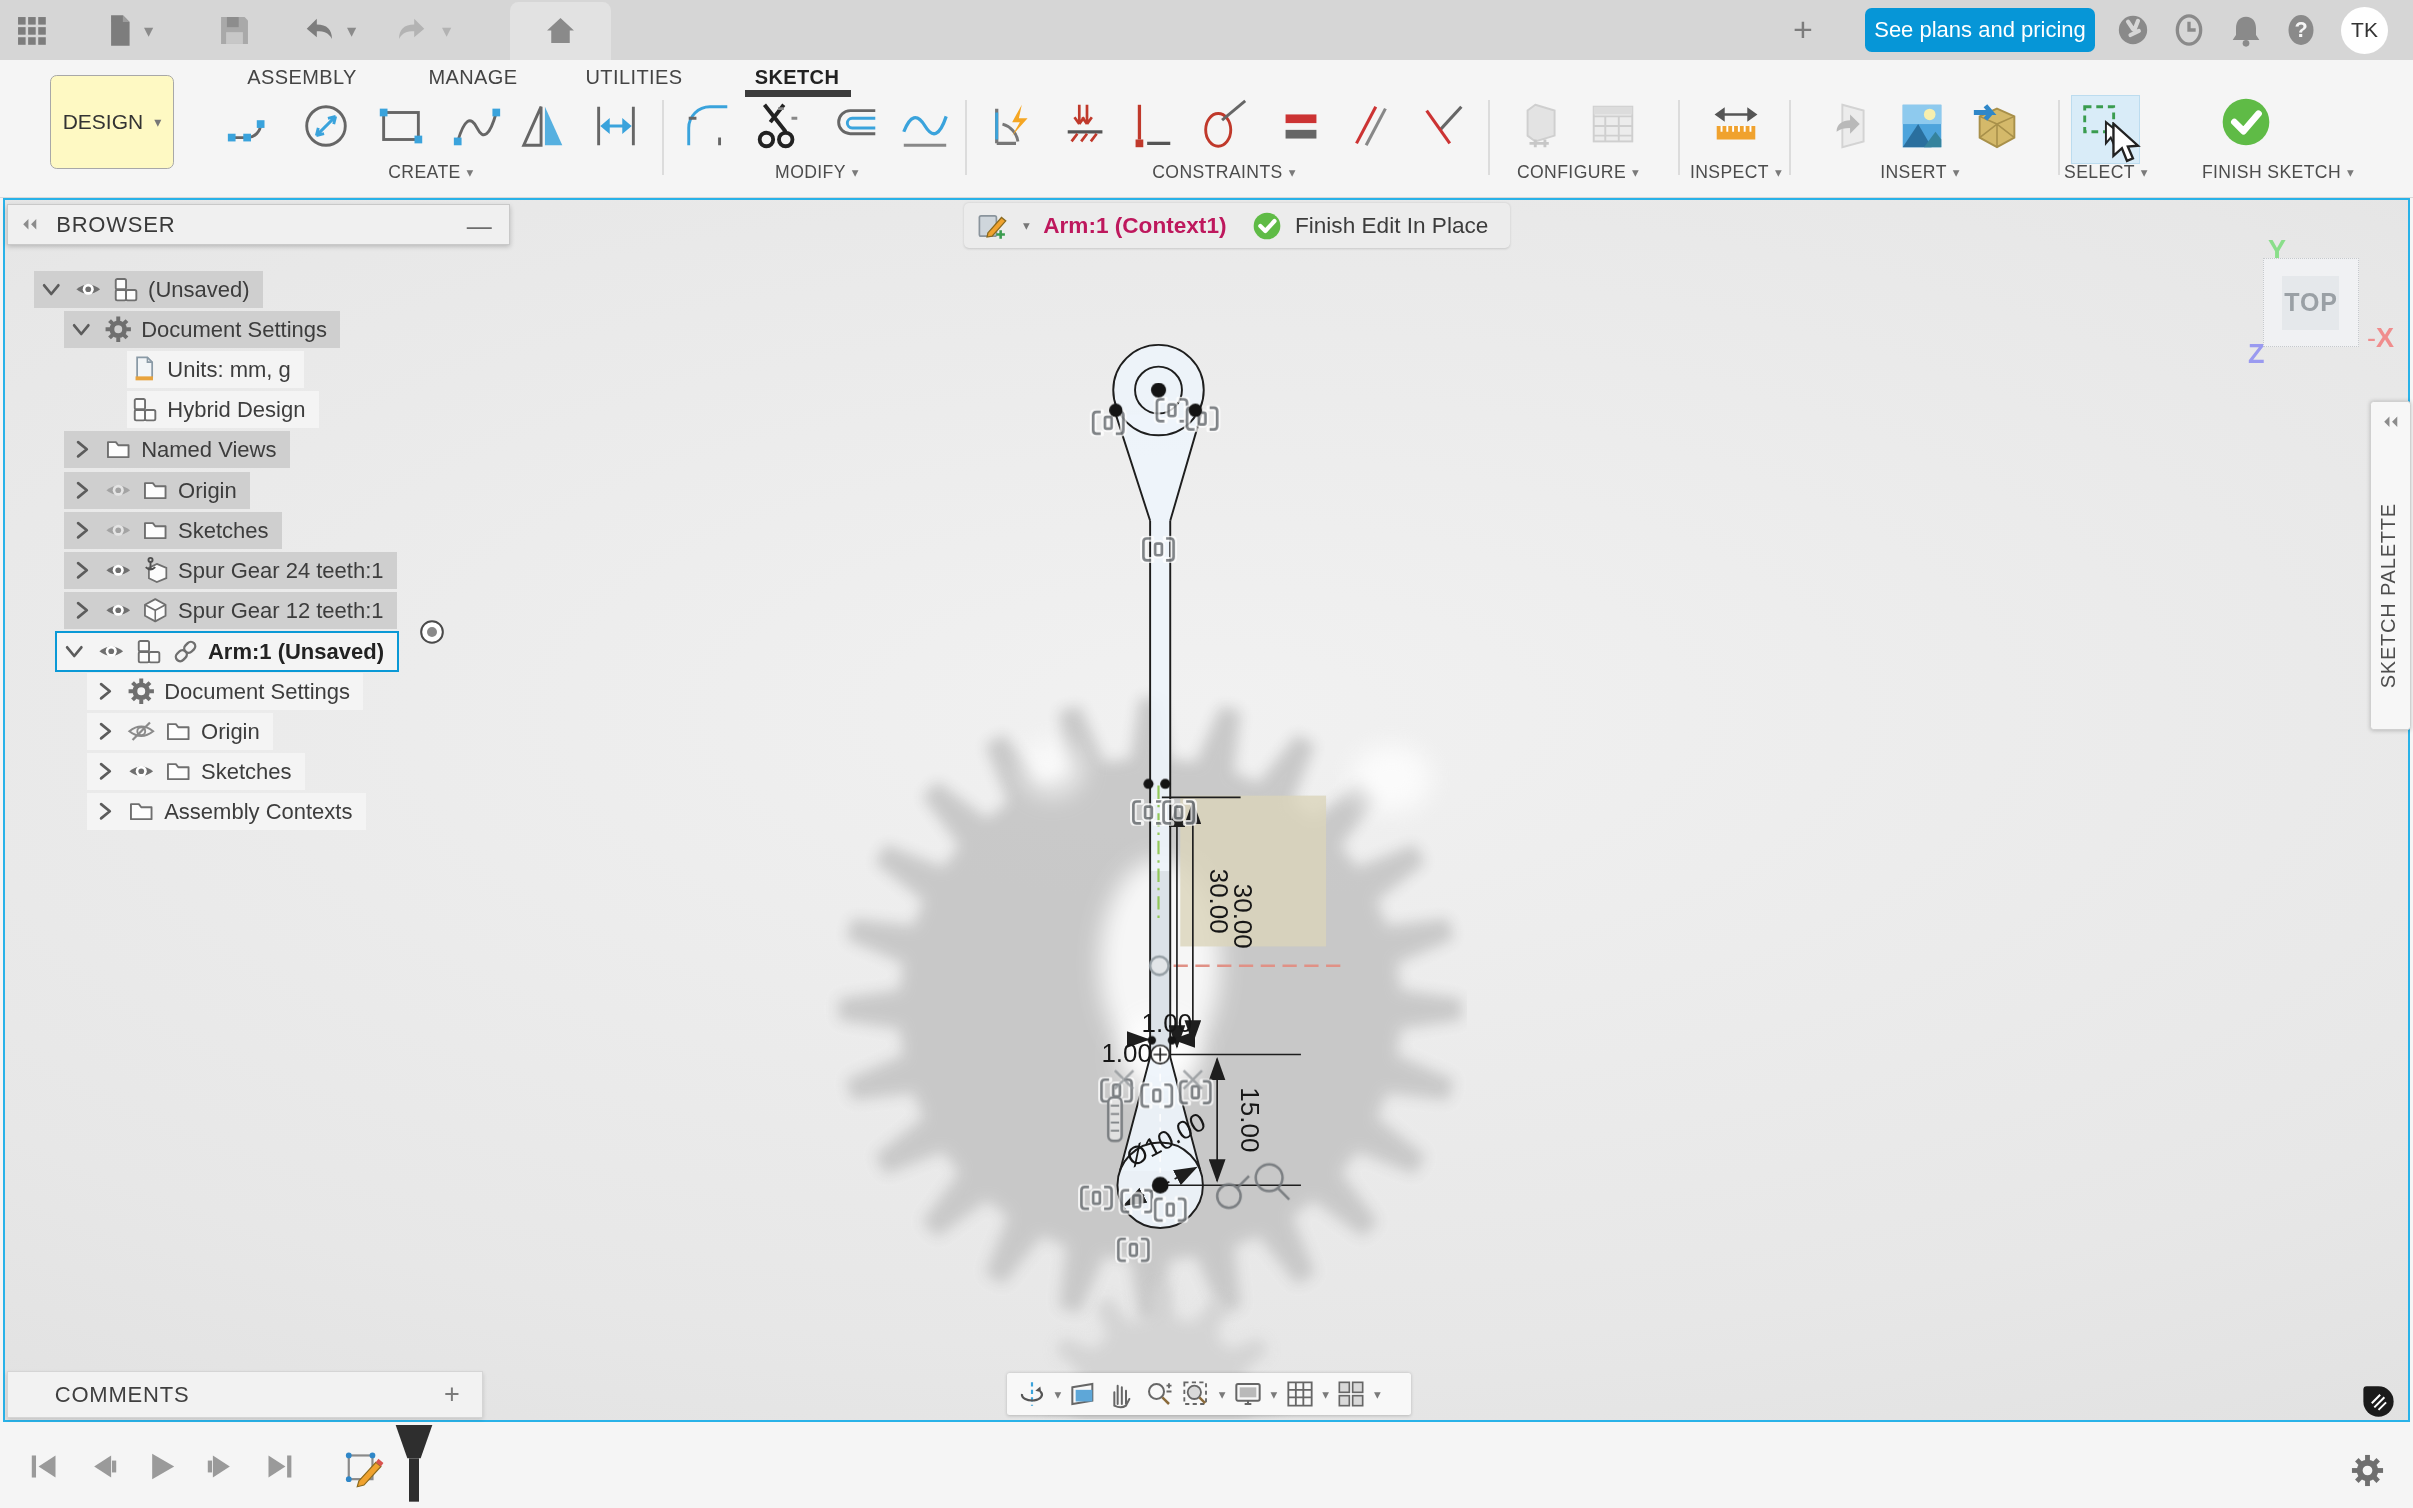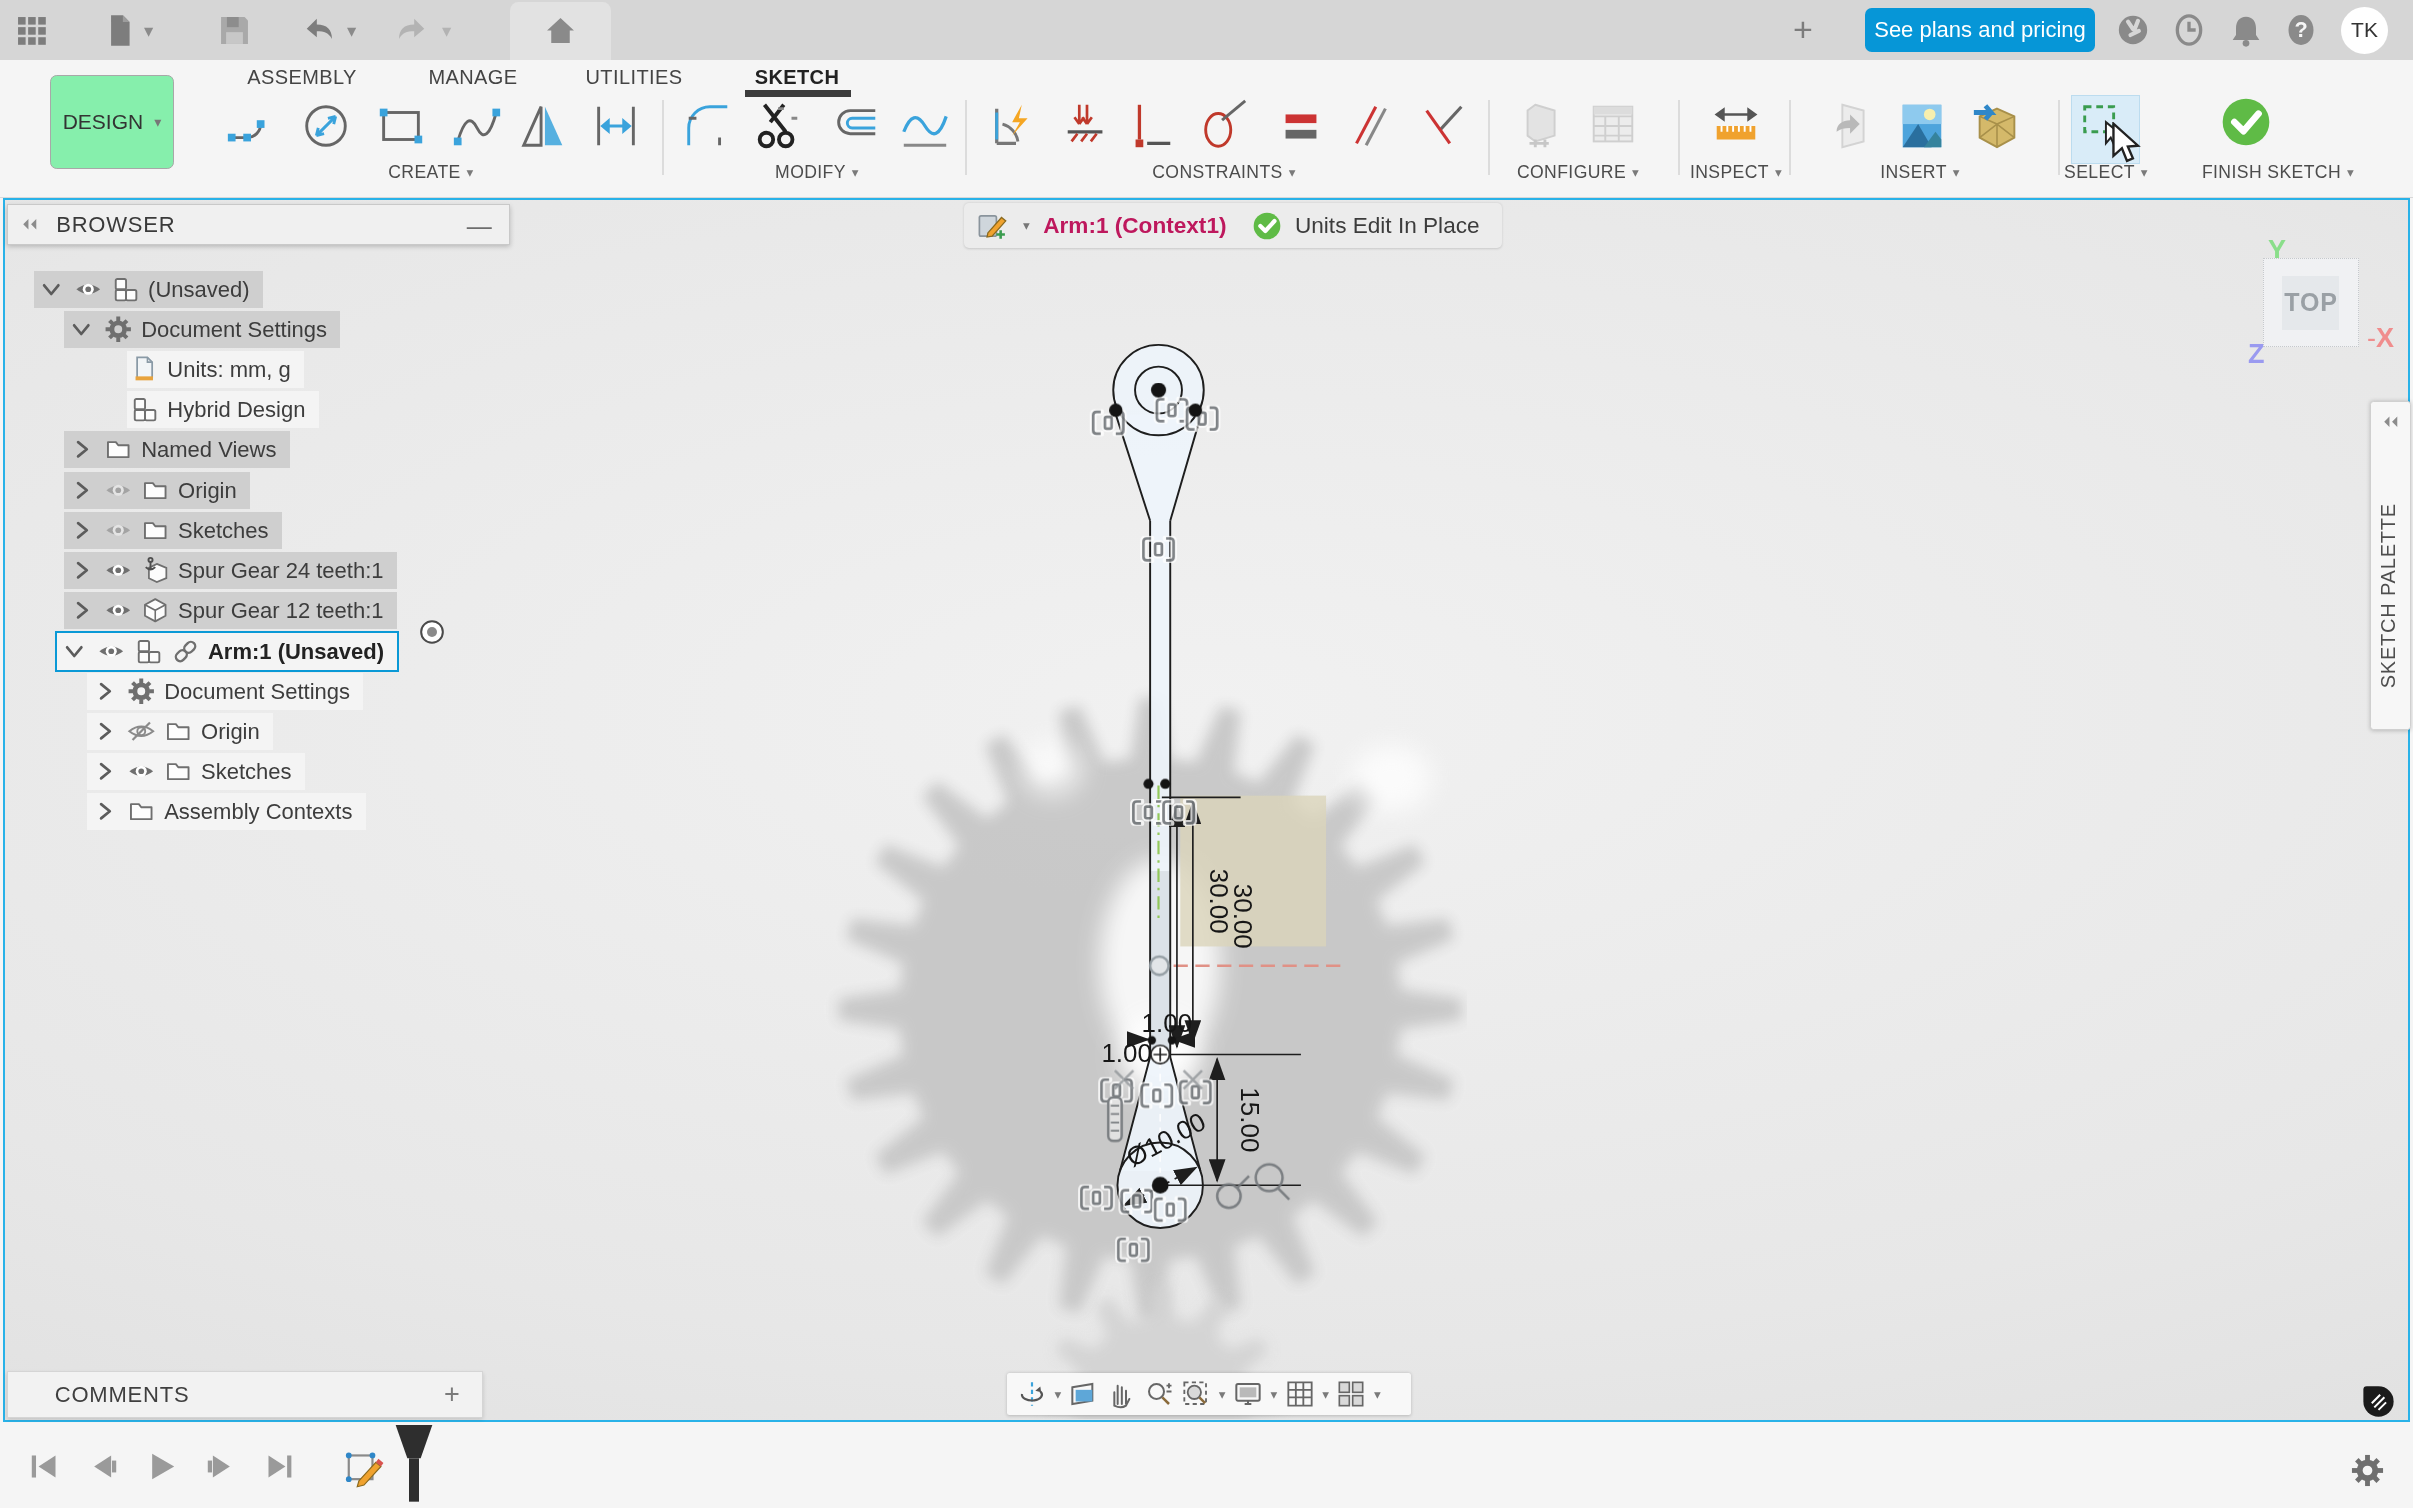--- a/index.html
+++ b/index.html
@@ -22,21 +22,21 @@
   .tbround{position:absolute;top:10px;width:40px;height:40px;}
   #avatar{left:2341px;top:6.7px;width:47px;height:47px;border-radius:50%;background:#fff;
           display:flex;align-items:center;justify-content:center;font-size:21px;color:#333;}
   
   #ribbon{left:0;top:60px;width:2413px;height:137px;background:#f5f5f5;border-bottom:1.7px solid #d8d8d8;}
   .rtab{position:absolute;top:0;height:34px;transform:translateX(-50%);font-size:20px;color:#444;
         display:flex;align-items:center;letter-spacing:0.4px;}
   .rtab.active{font-weight:bold;color:#222;}
   #tab-underline{left:745px;top:30px;width:106px;height:6.7px;background:#3c3c3c;}
   #design-btn{left:50px;top:15px;width:122px;height:92px;border:1.7px solid #a8a8a8;border-radius:6.7px;
-              background:#86efac;display:flex;align-items:center;justify-content:center;gap:11px;
+              background:#fef9c3;display:flex;align-items:center;justify-content:center;gap:11px;
               font-size:21px;color:#333;}
   .ribicon{position:absolute;top:39px;width:54px;height:54px;transform:translateX(-50%);}
   .glabel{position:absolute;top:102px;transform:translateX(-50%);font-size:17.6px;color:#4c4c4c;
           letter-spacing:0.4px;white-space:nowrap;display:flex;gap:5.9px;align-items:center;}
   .glabel .c{font-size:13.4px;color:#7a7a7a;}
   .rdiv{position:absolute;top:40px;width:1.7px;height:75px;background:#dcdcdc;}
   #select-hilite{left:2071px;top:35px;width:67px;height:67px;background:#d9ecf8;border:0.8px solid #bcdcef;}
   #finish-circle{left:2221px;top:37px;width:50px;height:50px;}
   
   #canvas{left:3.4px;top:198px;width:2407px;height:1224px;box-sizing:border-box;border:2.5px solid #29b2e8;
@@ -523,21 +523,21 @@
       <rect x="4" y="8" width="20" height="24" rx="2" fill="#cfd6dc" stroke="#8a949c" stroke-width="2"></rect>
       <path d="M14 28 L30 10 l5 4 -16 18 -6 1 Z" fill="#f0a22e" stroke="#8a6a20" stroke-width="1.5"></path>
       <path d="M24 30 h10 M29 25 v10" stroke="#3a9c4f" stroke-width="3"></path>
     </svg>
   <span style="font-size:13.4px;color:#777">▾</span>
   <span id="context-name">Arm:1 (Context1)</span>
   <svg width="30" height="30" viewBox="0 0 36 36" style="margin-left:11.7px">
       <circle cx="18" cy="18" r="16" fill="#5fbb46"></circle>
       <path d="M10 18 L16 24 L27 12" fill="none" stroke="#fff" stroke-width="5" stroke-linecap="round" stroke-linejoin="round"></path>
     </svg>
-  <span id="context-action">Units Edit In Place</span>
+  <span id="context-action">Finish Edit In Place</span>
 </div>
 
 <div id="browser-head" class="abs">
   <svg class="tw sm" style="margin-left:10px" viewBox="0 0 36 36">
       <use href="#sym-collapse"></use>
     </svg>
   <span id="browser-title">BROWSER</span>
   <span id="browser-min">—</span>
 </div>
 

